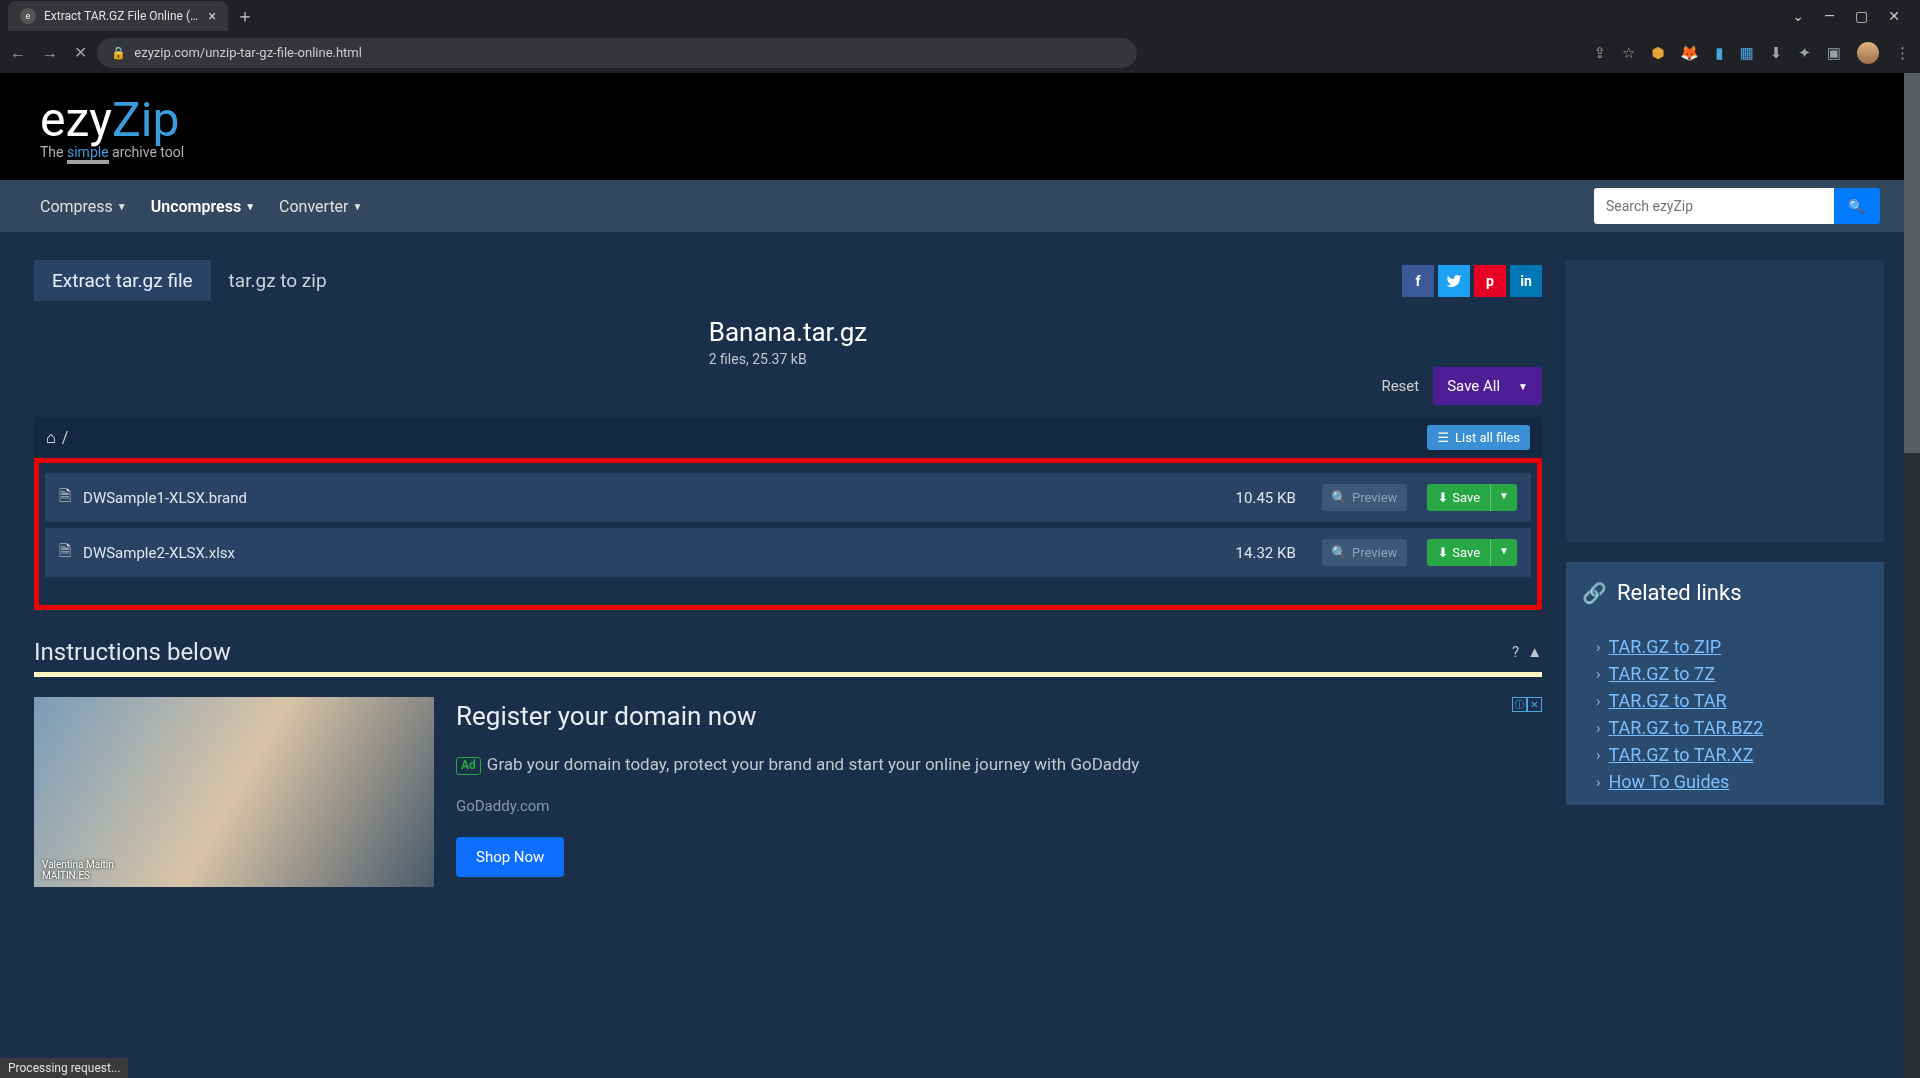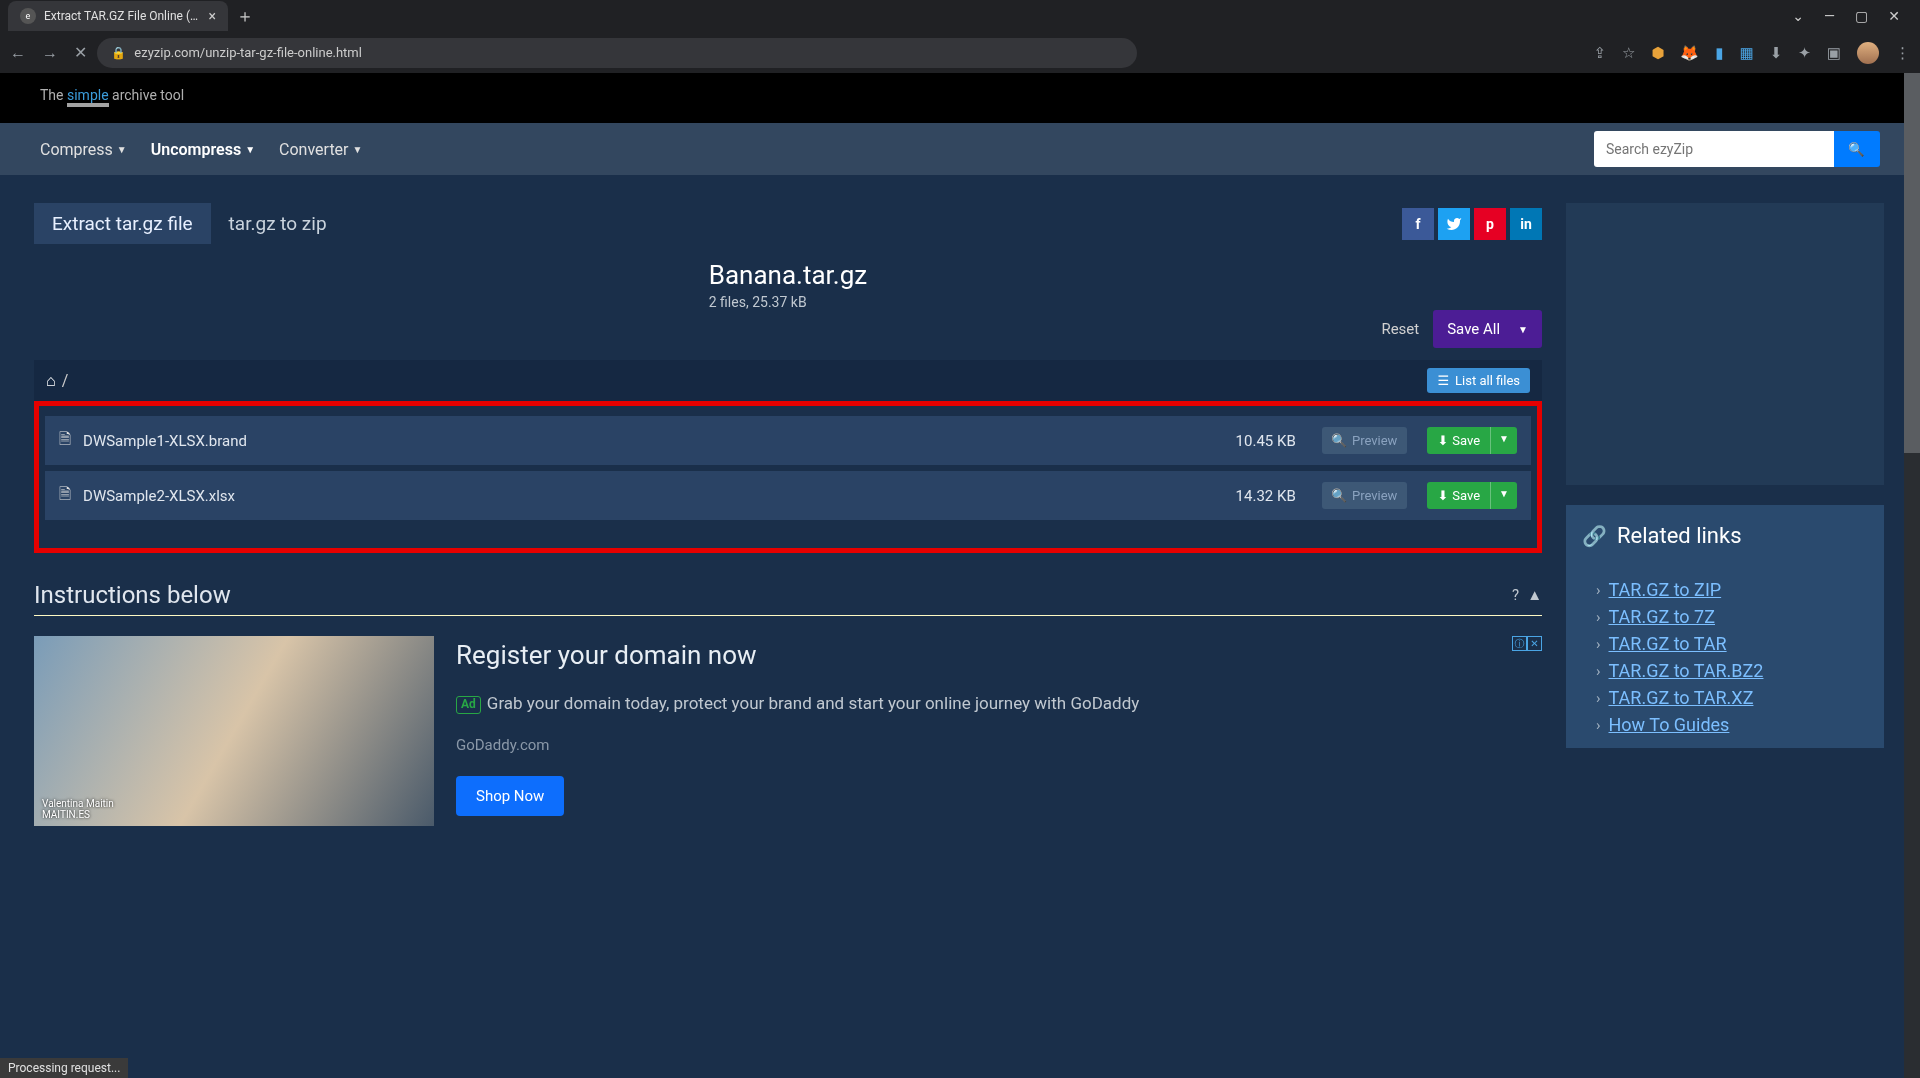--- a/index.html
+++ b/index.html
@@ -79,21 +79,21 @@
 .file-row { background: #2a4365; margin-top: 6px; padding: 11px 14px; display: flex; align-items: center; gap: 12px; }
 .file-ico { font-size: 15px; }
 .file-name { font-size: 15px; color: #e0e6ee; }
 .file-size { margin-left: auto; font-size: 15px; color: #e0e6ee; }
 .preview-btn { background: #3d5876; color: #8aa2bf; padding: 6px 10px; font-size: 13px; border-radius: 3px; margin-left: 14px; cursor: default; display: flex; gap: 4px; }
 .save-btn { background: #28a745; color: #fff; padding: 6px 10px; font-size: 13px; border-radius: 3px 0 0 3px; display: flex; gap: 4px; cursor: pointer; }
 .save-group { display: flex; margin-left: 8px; }
 .save-dd { background: #28a745; border-left: 1px solid rgba(255,255,255,.3); padding: 6px 8px; font-size: 10px; color: #fff; border-radius: 0 3px 3px 0; cursor: pointer; }
 
 
-.instructions-hdr { display: flex; align-items: center; margin-top: 28px; border-bottom: 1px solid #fef9c3; padding-bottom: 6px; }
+.instructions-hdr { display: flex; align-items: center; margin-top: 28px; border-bottom: 5px solid #fef9c3; padding-bottom: 6px; }
 .instructions-hdr h2 { font-size: 24px; font-weight: 400; color: #e0e6ee; }
 .instructions-hdr .toggle { margin-left: auto; color: #c0c8d0; font-size: 15px; display: flex; gap: 8px; }
 
 
 .ad { display: flex; gap: 22px; margin-top: 20px; position: relative; }
 .ad-img { width: 400px; height: 190px; background: #be185d; position: relative; overflow: hidden; }
 .ad-img::before { content:""; position:absolute; inset:0; background: linear-gradient(120deg,#7a9cb8 0%,#d8c4a8 50%,#4a5a6a 100%); }
 .ad-caption { position: absolute; bottom: 6px; left: 8px; color: #fff; font-size: 10px; text-shadow: 0 0 3px #000; }
 .ad-body { flex: 1; }
 .ad-title { font-size: 26px; color: #e8eef4; margin-top: 4px; }
@@ -159,20 +159,24 @@
       <span>⬇</span>
       <span>✦</span>
       <span>▣</span>
       <span class="avatar"></span>
       <span>⋮</span>
     </div>
   </div>
 </div>
 
 <div class="site-header">
+  <div class="logo-row">
+    <span class="logo-ezy">ezy</span>
+      <span class="logo-zip">Zip</span>
+  </div>
   <div class="logo-tag">
     <span>The </span><span class="underline">simple</span><span> archive tool</span>
   </div>
 </div>
 
 <div class="nav-bar">
   <div class="nav-item">
       <span>Compress</span>
       <span class="nav-caret">▼</span>
     </div>

